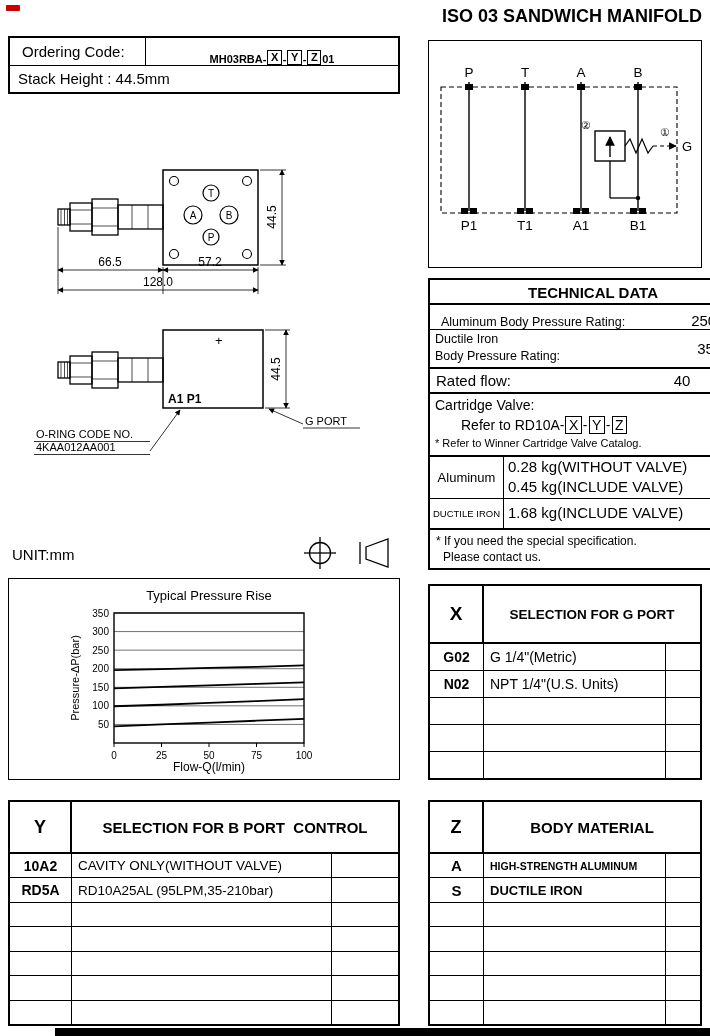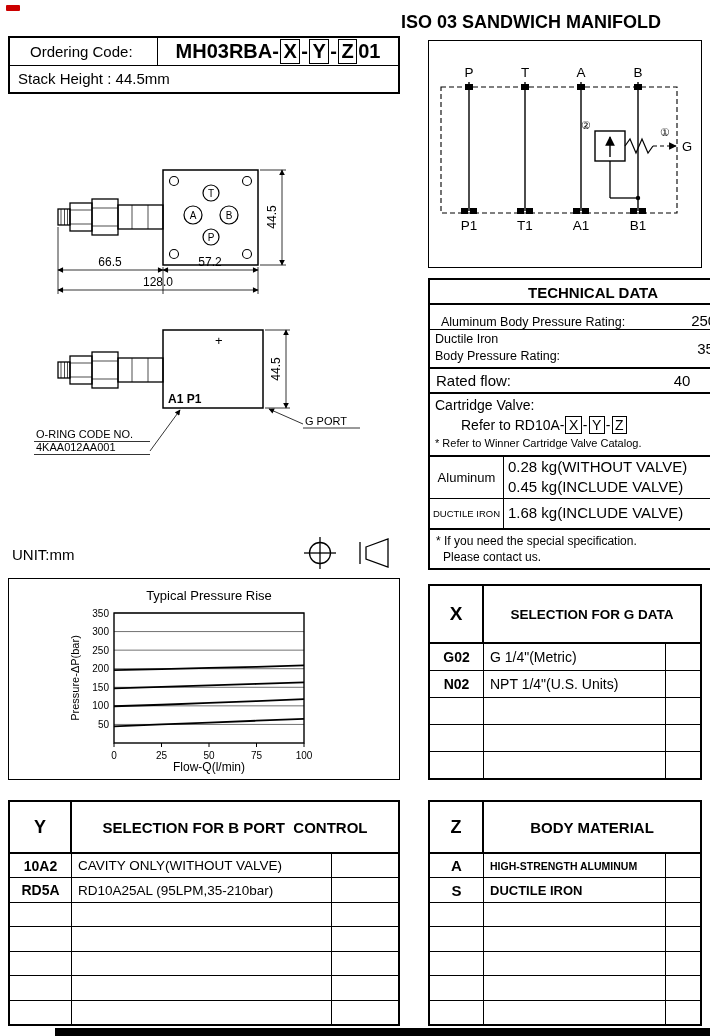--- a/index.html
+++ b/index.html
@@ -2,27 +2,27 @@
 <html><head>
 <meta charset="utf-8">
 <style>
   *{box-sizing:border-box;margin:0;padding:0}
   html,body{background:#fff}
   body{width:710px;height:1036px;position:relative;font-family:"Liberation Sans",sans-serif;color:#000;overflow:hidden}
   svg{display:block}
   svg text{font-family:"Liberation Sans",sans-serif;fill:#000}
 
   .logo-mark{position:absolute;left:6px;top:5px;width:14px;height:6px;background:#cc0000;border-radius:1px}
-  .page-title{position:absolute;left:360px;top:12px;right:8px;text-align:center;font-size:18px;font-weight:bold}
+  .page-title{position:absolute;left:360px;top:6px;right:8px;text-align:right;font-size:18px;font-weight:bold}
 
   
   .ordering-box{position:absolute;left:8px;top:36px;width:392px;height:58px;border:2px solid #000}
   .ordering-row1{height:28px;border-bottom:1.5px solid #000;display:flex;align-items:stretch}
-  .ordering-label{width:148px;border-right:1.5px solid #000;display:flex;align-items:center;padding-left:20px;font-size:15px}
-  .ordering-code{flex:1;display:flex;align-items:center;justify-content:center;font-weight:bold;font-size:20px}
+  .ordering-label{width:136px;border-right:1.5px solid #000;display:flex;align-items:center;padding-left:12px;font-size:15px}
+  .ordering-code{flex:1;display:flex;align-items:flex-end;justify-content:center;font-weight:bold;font-size:11px}
   .ordering-row2{height:24px;display:flex;align-items:center;padding-left:8px;font-size:15px}
   .boxed{display:inline-block;border:1.3px solid #000;padding:0 2.5px;margin:0 1px;line-height:1.15}
 
   
   .schematic-box{position:absolute;left:428px;top:40px;width:274px;height:228px;border:1.5px solid #000}
 
   
   .drawing1{position:absolute;left:8px;top:120px}
   .drawing2{position:absolute;left:8px;top:318px}
   .unit-label{position:absolute;left:12px;top:546px;font-size:15px}
@@ -356,21 +356,21 @@
       <polyline points="105,91.19999999999999 152.5,90.08571428571427 200,88.97142857142856 247.5,87.85714285714285 295,86.37142857142857" fill="none" stroke="#000" stroke-width="1.8"></polyline>
       <polyline points="105,109.4 152.5,107.91428571428571 200,106.42857142857143 247.5,104.94285714285715 295,103.45714285714286" fill="none" stroke="#000" stroke-width="1.8"></polyline>
       <polyline points="105,127.22857142857143 152.5,125.74285714285715 200,123.88571428571429 247.5,122.02857142857144 295,120.17142857142858" fill="none" stroke="#000" stroke-width="1.8"></polyline>
       <polyline points="105,147.28571428571428 152.5,145.42857142857144 200,143.57142857142858 247.5,141.71428571428572 295,139.85714285714286" fill="none" stroke="#000" stroke-width="1.8"></polyline>
     </svg>
 </div>
 
 <div class="sel-table sel-x">
   <div class="sel-head">
     <div class="sel-head-code">X</div>
-    <div class="sel-head-title">SELECTION FOR G DATA</div>
+    <div class="sel-head-title">SELECTION FOR G PORT</div>
   </div>
   <div class="sel-row">
     <div class="sel-cell-code">G02</div>
     <div class="sel-cell-desc">G 1/4"(Metric)</div>
     <div class="sel-cell-extra"></div>
   </div>
   <div class="sel-row">
     <div class="sel-cell-code">N02</div>
     <div class="sel-cell-desc">NPT 1/4"(U.S. Units)</div>
     <div class="sel-cell-extra"></div>

